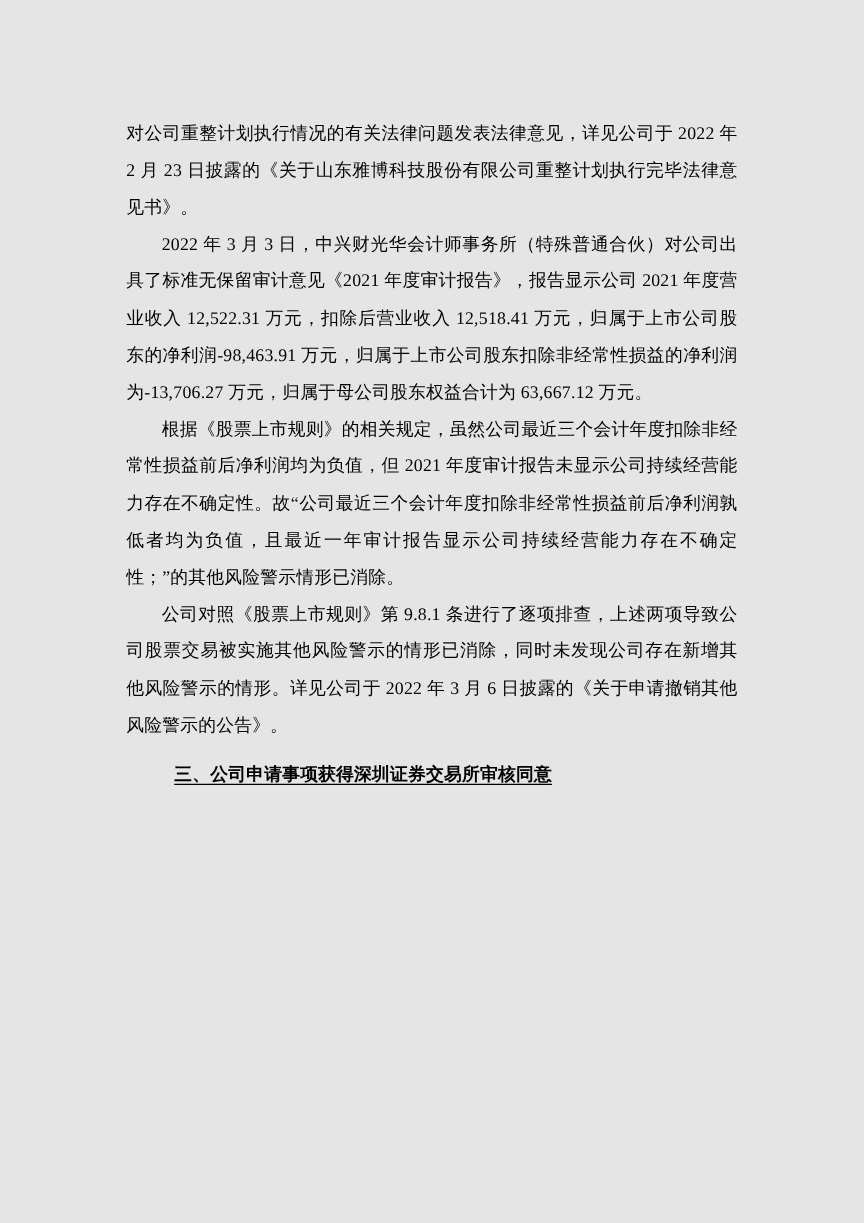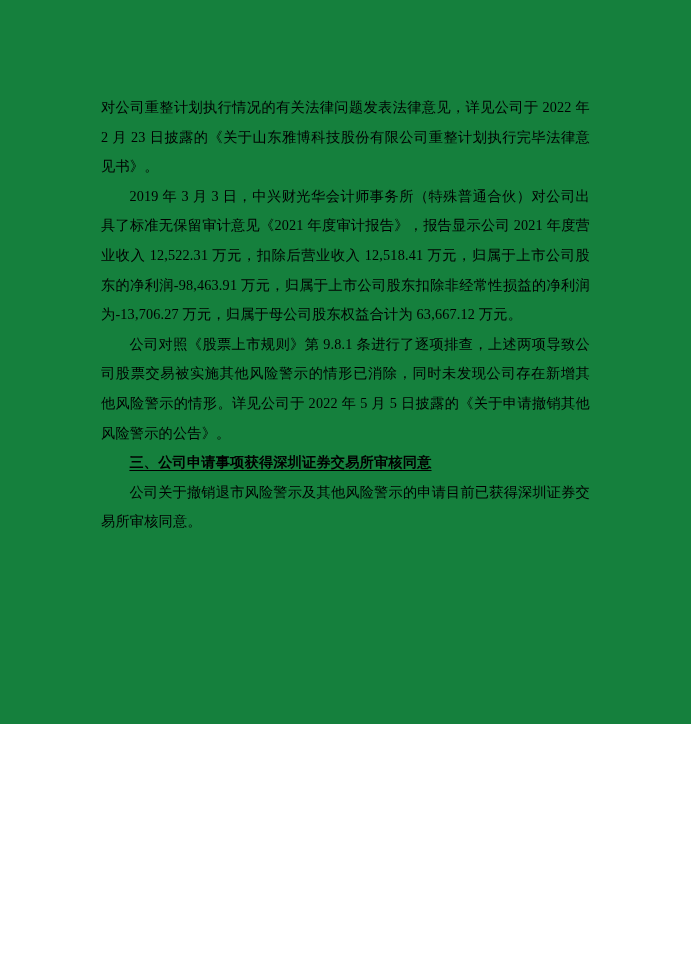--- a/index.html
+++ b/index.html
@@ -6,22 +6,22 @@
     margin: 0;
     padding: 0;
     background: #ffffff;
   }
   body {
     font-family: "Liberation Serif", "DejaVu Serif", serif;
   }
   .page {
     position: relative;
     width: 691px;
-    height: 724px;
-    background: #15803d;
+    height: 978px;
+    background: #e5e5e5;
     overflow: hidden;
   }
   .content {
     position: absolute;
     left: 101px;
     top: 93px;
     width: 489px;
   }
   .para {
     font-size: 14.2px;
@@ -33,42 +33,42 @@
     letter-spacing: 0.2px;
   }
   .indent {
     text-indent: 2em;
   }
   .heading {
     font-size: 14.2px;
     line-height: 29.6px;
     color: #000000;
     font-weight: bold;
-    margin: 0;
+    margin: 10px;
     text-indent: 2em;
     letter-spacing: 0.2px;
   }
   .heading .underline {
     text-decoration: underline;
     text-underline-offset: 3px;
   }
 </style>
 </head>
 <body>
 
 <div class="page">
   <div class="content">
 
     <p class="para">对公司重整计划执行情况的有关法律问题发表法律意见，详见公司于 2022 年 2 月 23 日披露的《关于山东雅博科技股份有限公司重整计划执行完毕法律意见书》。</p>
 
 
 
-    <p class="para indent">2019 年 3 月 3 日，中兴财光华会计师事务所（特殊普通合伙）对公司出具了标准无保留审计意见《2021 年度审计报告》，报告显示公司 2021 年度营业收入 12,522.31 万元，扣除后营业收入 12,518.41 万元，归属于上市公司股东的净利润-98,463.91 万元，归属于上市公司股东扣除非经常性损益的净利润为-13,706.27 万元，归属于母公司股东权益合计为 63,667.12 万元。</p>
+    <p class="para indent">2022 年 3 月 3 日，中兴财光华会计师事务所（特殊普通合伙）对公司出具了标准无保留审计意见《2021 年度审计报告》，报告显示公司 2021 年度营业收入 12,522.31 万元，扣除后营业收入 12,518.41 万元，归属于上市公司股东的净利润-98,463.91 万元，归属于上市公司股东扣除非经常性损益的净利润为-13,706.27 万元，归属于母公司股东权益合计为 63,667.12 万元。</p>
 
+    <p class="para indent">根据《股票上市规则》的相关规定，虽然公司最近三个会计年度扣除非经常性损益前后净利润均为负值，但 2021 年度审计报告未显示公司持续经营能力存在不确定性。故“公司最近三个会计年度扣除非经常性损益前后净利润孰低者均为负值，且最近一年审计报告显示公司持续经营能力存在不确定性；”的其他风险警示情形已消除。</p>
 
-    <p class="para indent">公司对照《股票上市规则》第 9.8.1 条进行了逐项排查，上述两项导致公司股票交易被实施其他风险警示的情形已消除，同时未发现公司存在新增其他风险警示的情形。详见公司于 2022 年 5 月 5 日披露的《关于申请撤销其他风险警示的公告》。</p>
+    <p class="para indent">公司对照《股票上市规则》第 9.8.1 条进行了逐项排查，上述两项导致公司股票交易被实施其他风险警示的情形已消除，同时未发现公司存在新增其他风险警示的情形。详见公司于 2022 年 3 月 6 日披露的《关于申请撤销其他风险警示的公告》。</p>
 
     <p class="heading"><span class="underline">三、公司申请事项获得深圳证券交易所审核同意</span></p>
 
-    <p class="para indent">公司关于撤销退市风险警示及其他风险警示的申请目前已获得深圳证券交易所审核同意。</p>
 
   </div>
 </div>
 
 </body></html>

